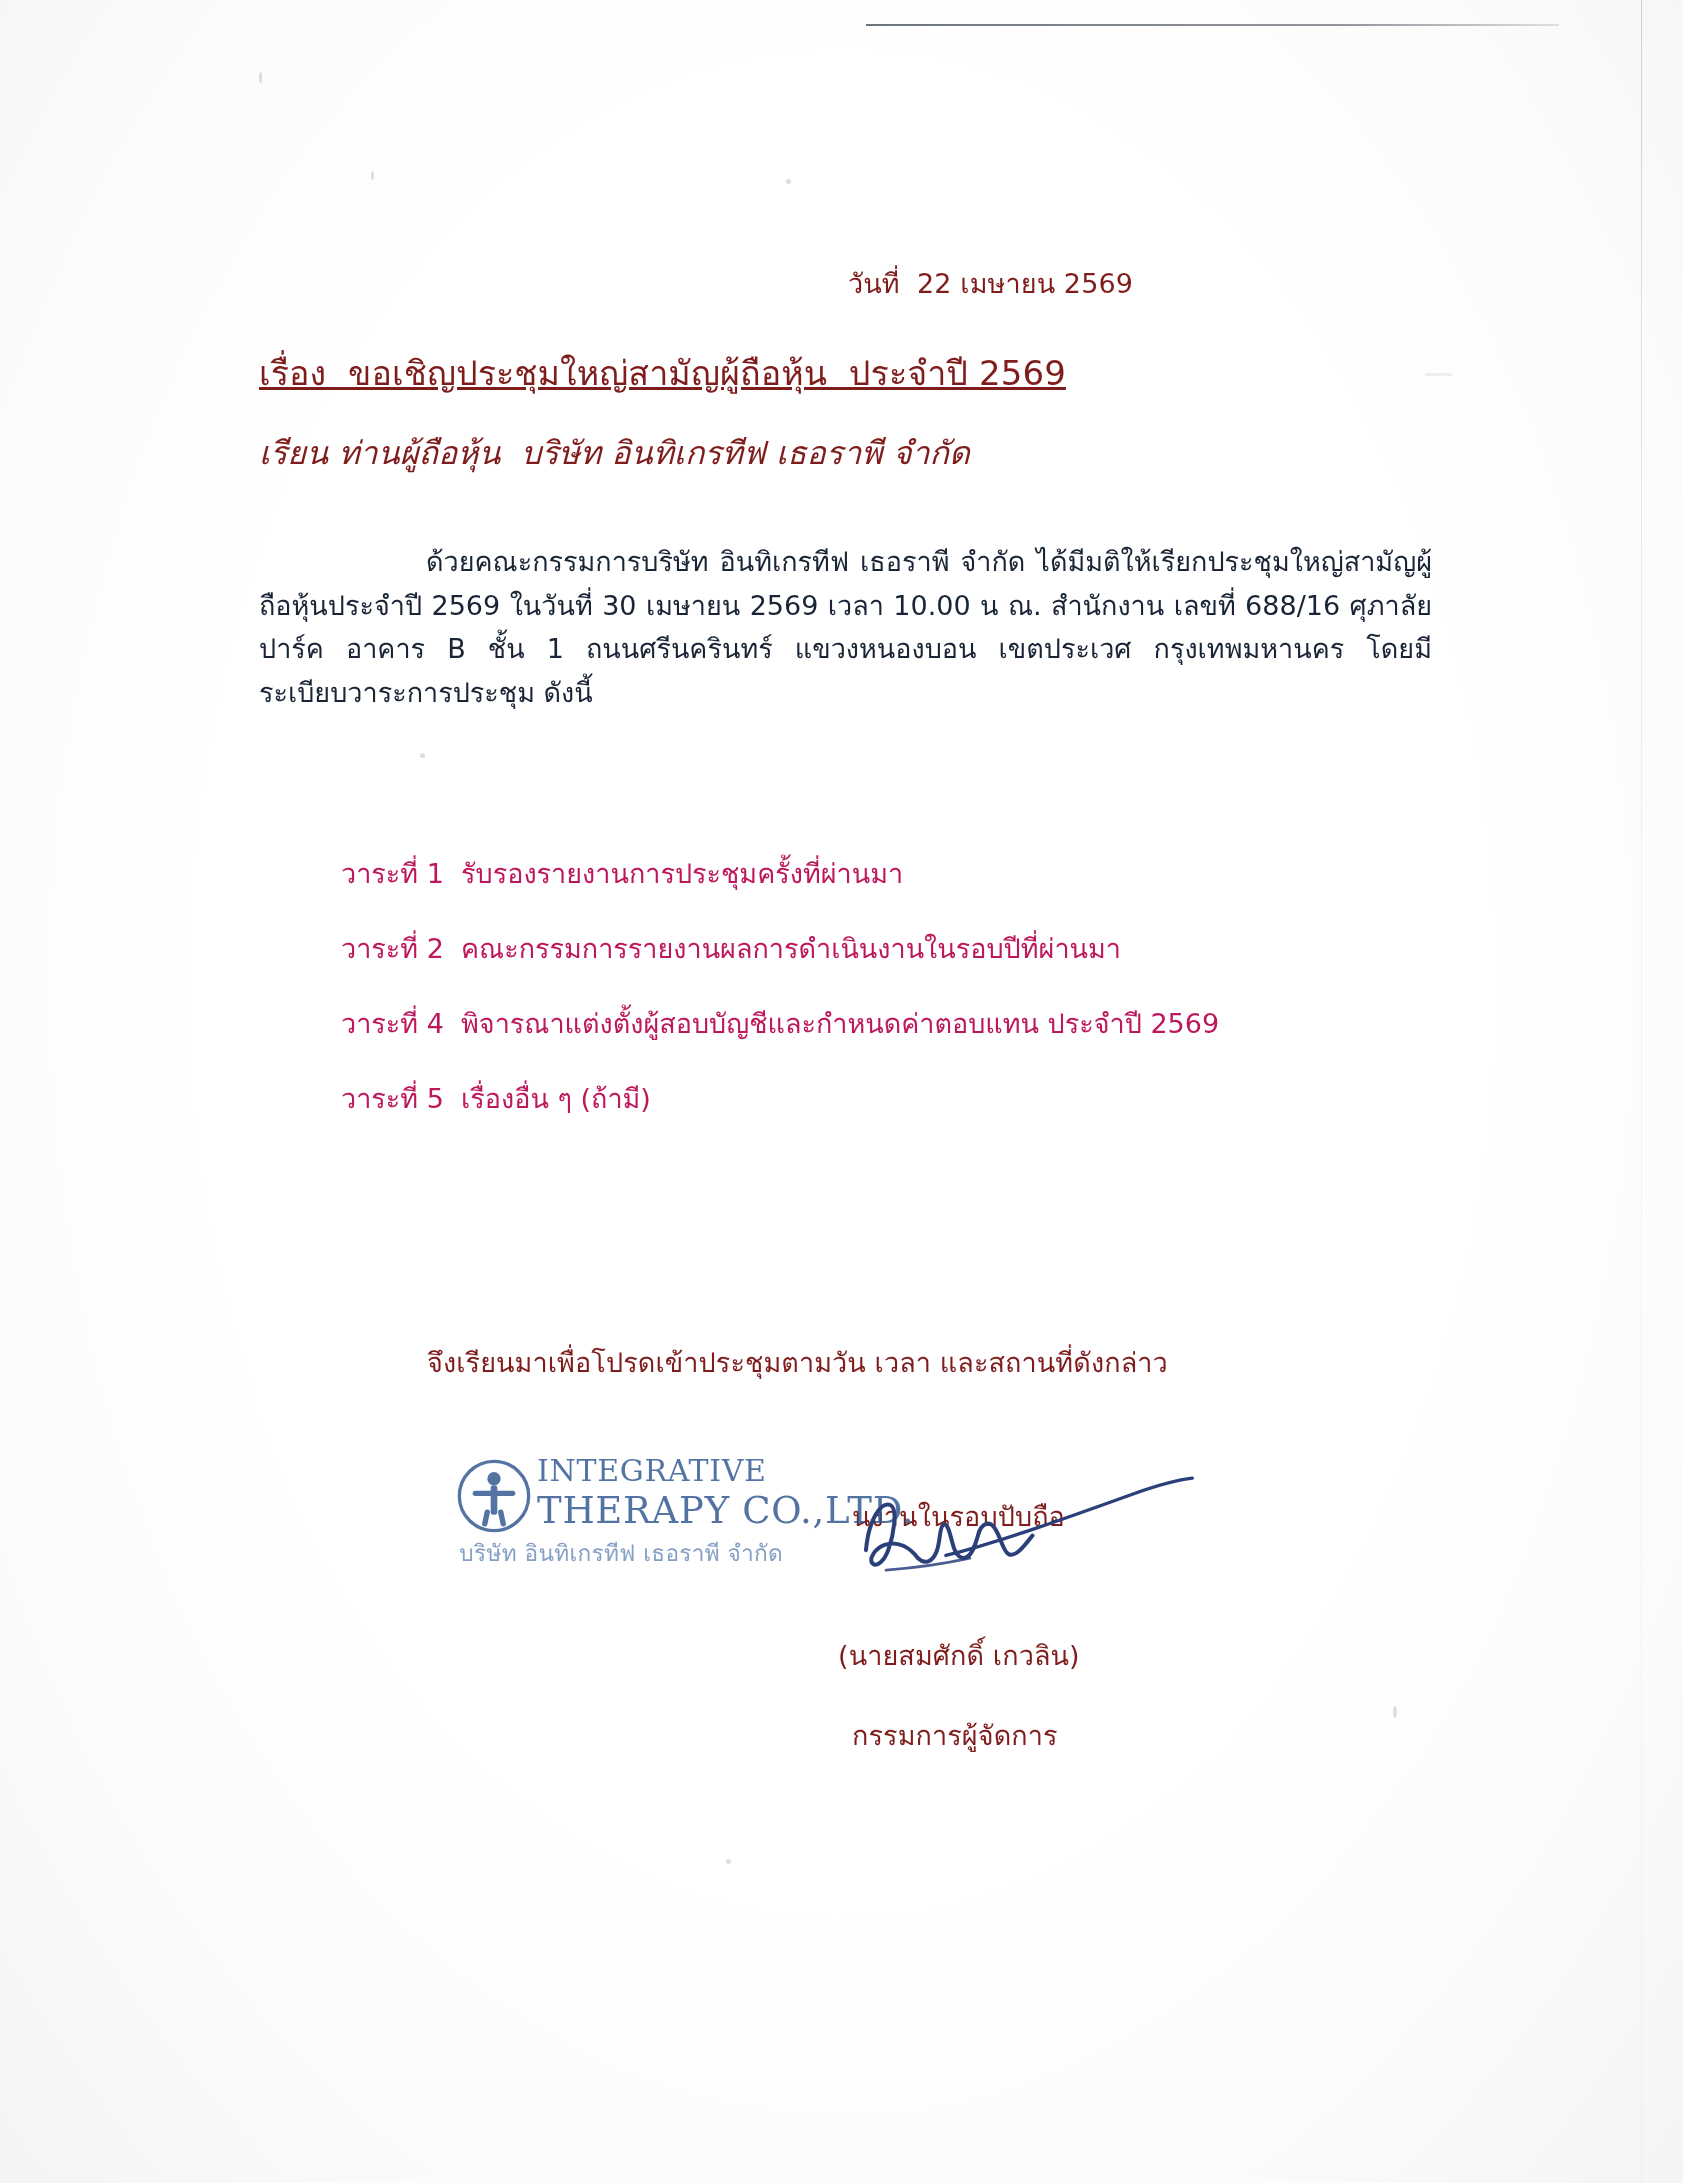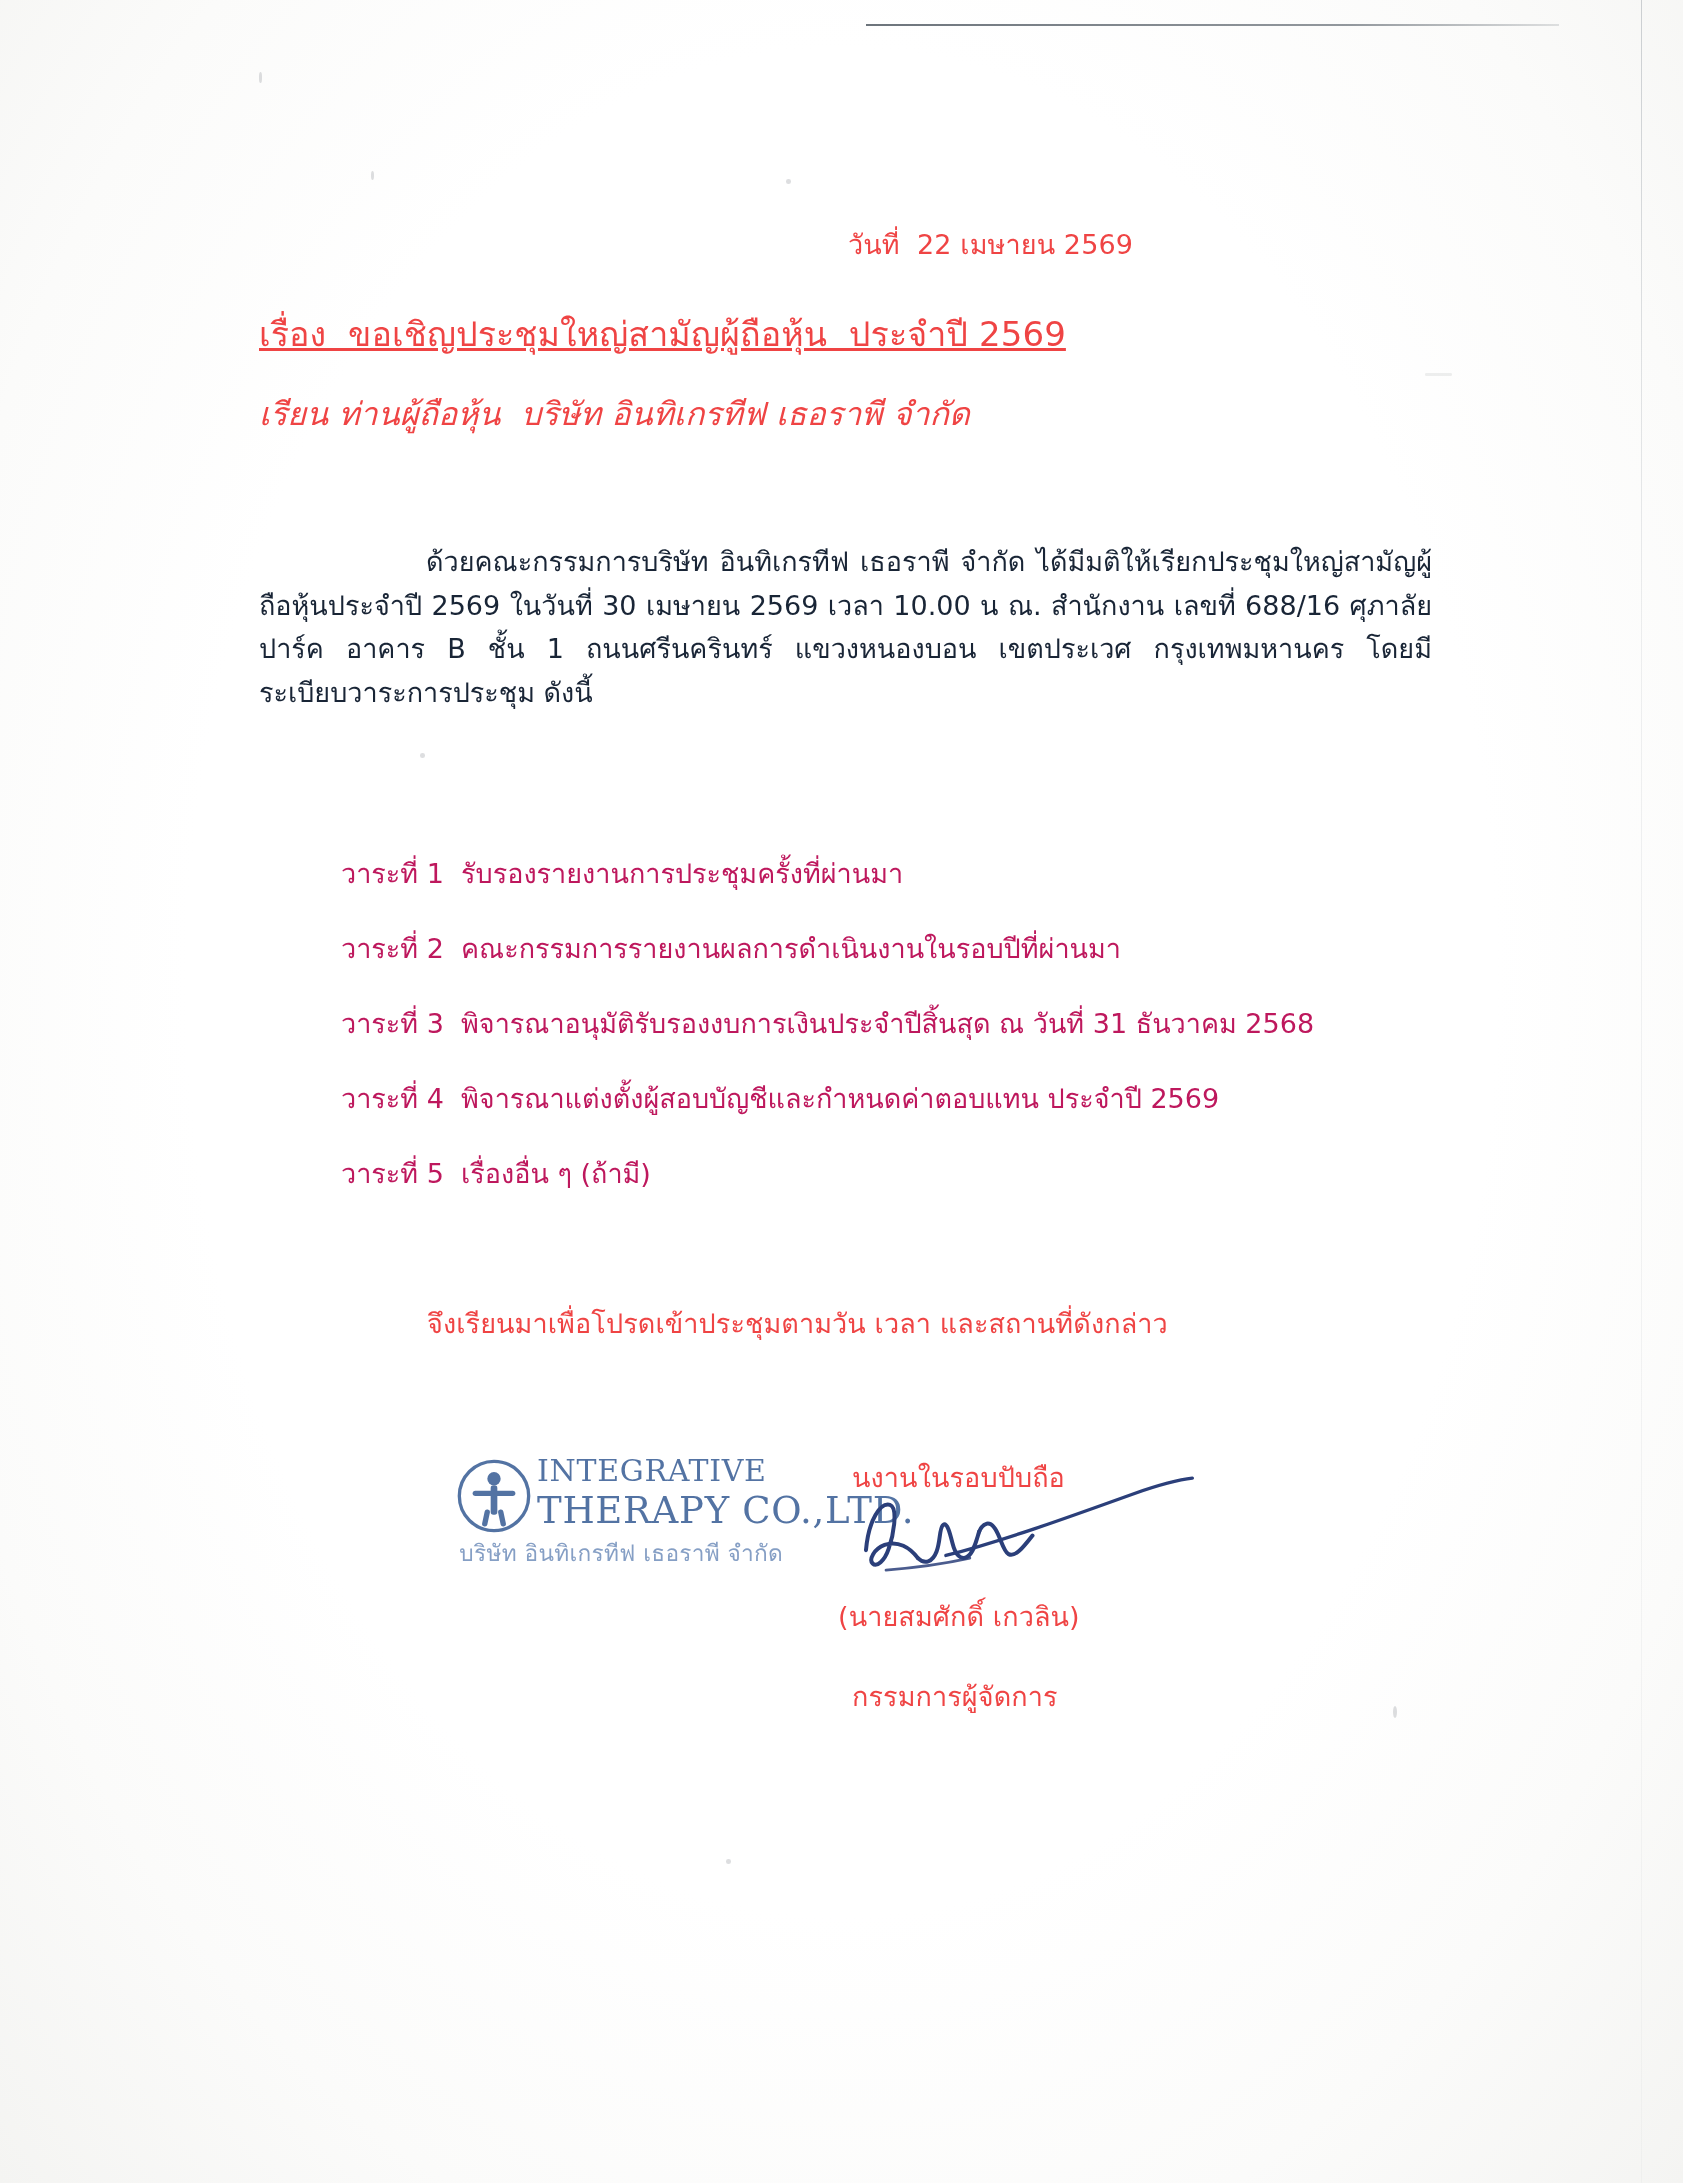--- a/index.html
+++ b/index.html
@@ -50,25 +50,26 @@
   .content {
     position: absolute;
     left: 0;
     top: 0;
     width: 1683px;
     height: 2183px;
   }
 
   .txt {
     position: absolute;
-    color: #ef4444;
+    color: #7f1d1d;
     font-size: 27px;
     line-height: 1.35;
     letter-spacing: 0.1px;
     white-space: pre;
+    margin-top: 39px;
   }
 
   .date-line { left: 848px; top: 227px; font-size: 27px; }
 
   .subject-line { left: 259px; top: 312px; font-size: 34px; text-decoration: underline; }
   .to-line      { left: 259px; top: 393px; font-size: 32px; font-style: italic; }
 
   .para {
     position: absolute;
     left: 259px;
@@ -180,21 +181,20 @@
 
   <div class="txt subject-line">เรื่อง  ขอเชิญประชุมใหญ่สามัญผู้ถือหุ้น  ประจำปี 2569</div>
 
   <div class="txt to-line">เรียน ท่านผู้ถือหุ้น  บริษัท อินทิเกรทีฟ เธอราพี จำกัด</div>
 
   <div class="para">ด้วยคณะกรรมการบริษัท อินทิเกรทีฟ เธอราพี จำกัด ได้มีมติให้เรียกประชุมใหญ่สามัญผู้ถือหุ้นประจำปี 2569  ในวันที่ 30 เมษายน  2569  เวลา 10.00 น   ณ. สำนักงาน เลขที่ 688/16 ศุภาลัยปาร์ค อาคาร B ชั้น 1   ถนนศรีนครินทร์ แขวงหนองบอน เขตประเวศ กรุงเทพมหานคร  โดยมีระเบียบวาระการประชุม ดังนี้</div>
 
   <div class="agenda">
     <div class="agenda-item">วาระที่ 1  รับรองรายงานการประชุมครั้งที่ผ่านมา</div>
     <div class="agenda-item">วาระที่ 2  คณะกรรมการรายงานผลการดำเนินงานในรอบปีที่ผ่านมา</div>
-    <div class="agenda-item">วาระที่ 3  พิจารณาอนุมัติรับรองงบการเงินประจำปีสิ้นสุด ณ วันที่ 31 ธันวาคม 2568</div>
     <div class="agenda-item">วาระที่ 4  พิจารณาแต่งตั้งผู้สอบบัญชีและกำหนดค่าตอบแทน ประจำปี 2569</div>
     <div class="agenda-item">วาระที่ 5  เรื่องอื่น ๆ (ถ้ามี)</div>
   </div>
 
   <div class="txt closing">จึงเรียนมาเพื่อโปรดเข้าประชุมตามวัน เวลา และสถานที่ดังกล่าว</div>
 
   <div class="txt regards">นงานในรอบปับถือ</div>
 
   <div class="seal">
     <svg class="seal-mark" viewBox="0 0 120 120">

